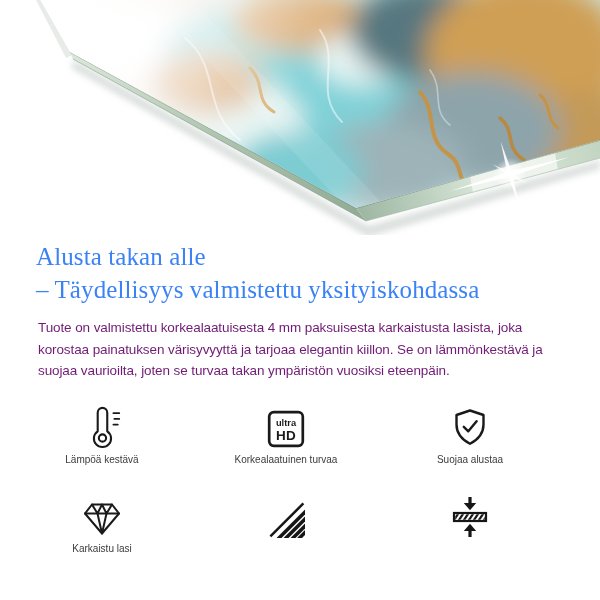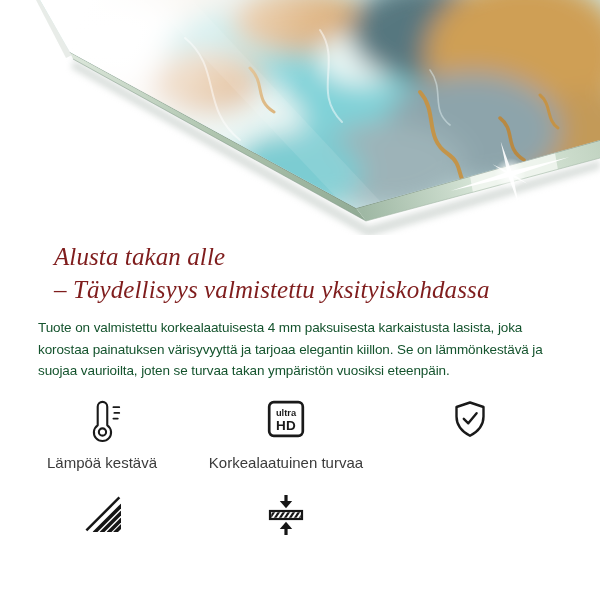--- a/index.html
+++ b/index.html
@@ -7,54 +7,53 @@
     width: 600px; height: 600px; overflow: hidden;
     background: #ffffff;
     font-family: "Liberation Sans", "DejaVu Sans", sans-serif;
   }
   .page { width: 600px; height: 600px; position: relative; background: #fff; }
 
   .hero { width: 600px; height: 235px; display: block; }
   .hero svg { display: block; }
 
   .heading {
-    margin: 5px 0 0 54px;
+    margin: 5px 0 0 36px;
     font-family: "Liberation Serif", "DejaVu Serif", serif;
     font-weight: 400;
     font-size: 25px;
     line-height: 33px;
-    color: #7f1d1d;
+    color: #3b82f6;
     letter-spacing: 0.1px;
-    font-style: italic;
   }
   .h-line { display: block; }
 
   .description {
     margin: 11px 38px 0 38px;
     width: 537px;
     font-size: 13.5px;
     line-height: 21.5px;
-    color: #14532d;
+    color: #701a75;
     letter-spacing: -0.1px;
   }
 
   .features {
     display: grid;
     grid-template-columns: 184px 184px 184px;
     margin: 17px 0 0 10px;
     row-gap: 23px;
   }
   .feature { text-align: center; }
   .icon-wrap {
     height: 50px;
-    display: flex; align-items: flex-start; justify-content: center;
+    display: flex; align-items: flex-end; justify-content: center;
     margin-bottom: 5px;
   }
   .feature-label {
-    font-size: 15px;
+    font-size: 10px;
     color: #3b3b3b;
   }
   .icon-svg { display: block; }
 </style>
 </head>
 <body>
 
 <div class="page">
 
   <div class="hero">
@@ -190,22 +189,36 @@
 
     <div class="feature">
       <div class="icon-wrap">
         <svg class="icon-svg" width="40" height="42" viewBox="0 0 40 42">
           <g stroke="#1a1a1a" fill="none" stroke-linejoin="round" stroke-linecap="round" stroke-width="2.4">
             <path d="M20 3.5 L33.5 8 V17.5 C33.5 27 28 32.6 20 36.8 C12 32.6 6.5 27 6.5 17.5 V8 Z"></path>
             <path d="M13.8 19.8 L18.3 24.3 L26.6 14.2"></path>
           </g>
         </svg>
       </div>
-    </div>
-
+      <div class="feature-label">Suojaa alustaa</div>
+    </div>
+
+    <div class="feature">
+      <div class="icon-wrap">
+        <svg class="icon-svg" width="42" height="38" viewBox="0 0 42 38">
+          <g stroke="#1a1a1a" fill="none" stroke-linejoin="round" stroke-linecap="round" stroke-width="2">
+            <path d="M11 4.5 H31 L38 13.5 L21 33.5 L4 13.5 Z"></path>
+            <path d="M4 13.5 H38"></path>
+            <path d="M11 4.5 L16.5 13.5 L21 4.5 L25.5 13.5 L31 4.5"></path>
+            <path d="M16.5 13.5 L21 33.5 L25.5 13.5"></path>
+          </g>
+        </svg>
+      </div>
+      <div class="feature-label">Karkaistu lasi</div>
+    </div>
 
     <div class="feature">
       <div class="icon-wrap">
         <svg class="icon-svg" width="38" height="38" viewBox="0 0 38 38">
           <defs>
             <clipPath id="triClip">
                 <polygon points="0,38 38,38 38,0"></polygon>
               </clipPath>
           </defs>
           <g clip-path="url(#triClip)" stroke="#161616" stroke-width="3.6">

